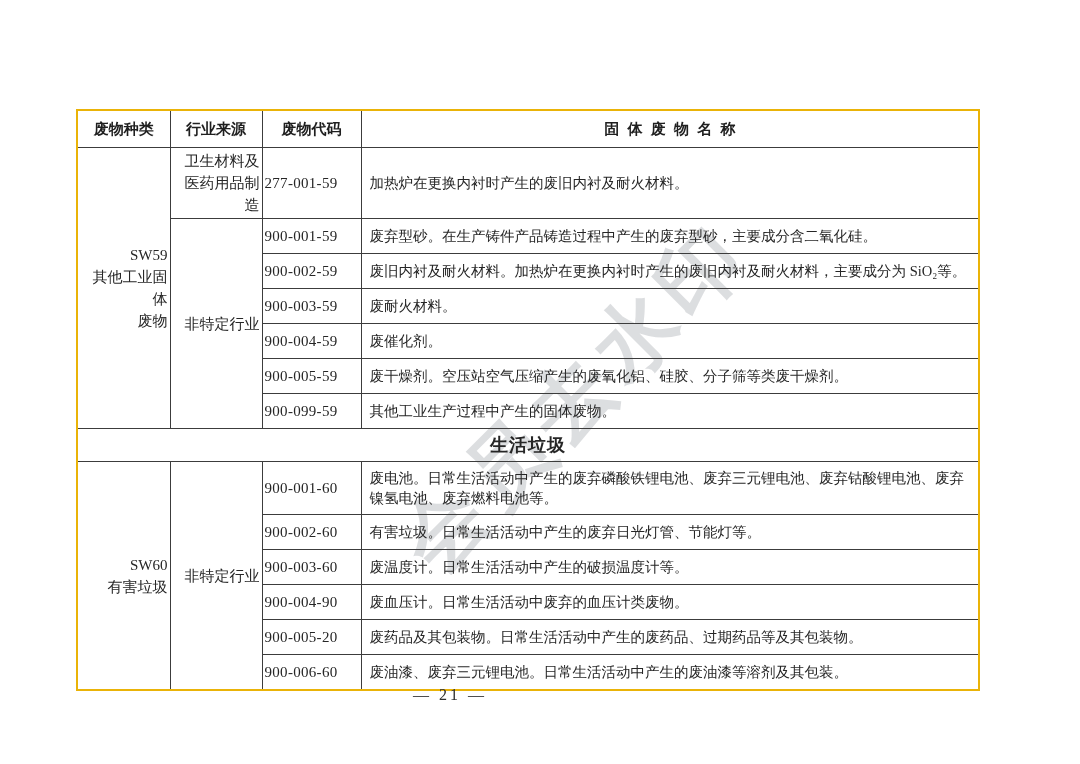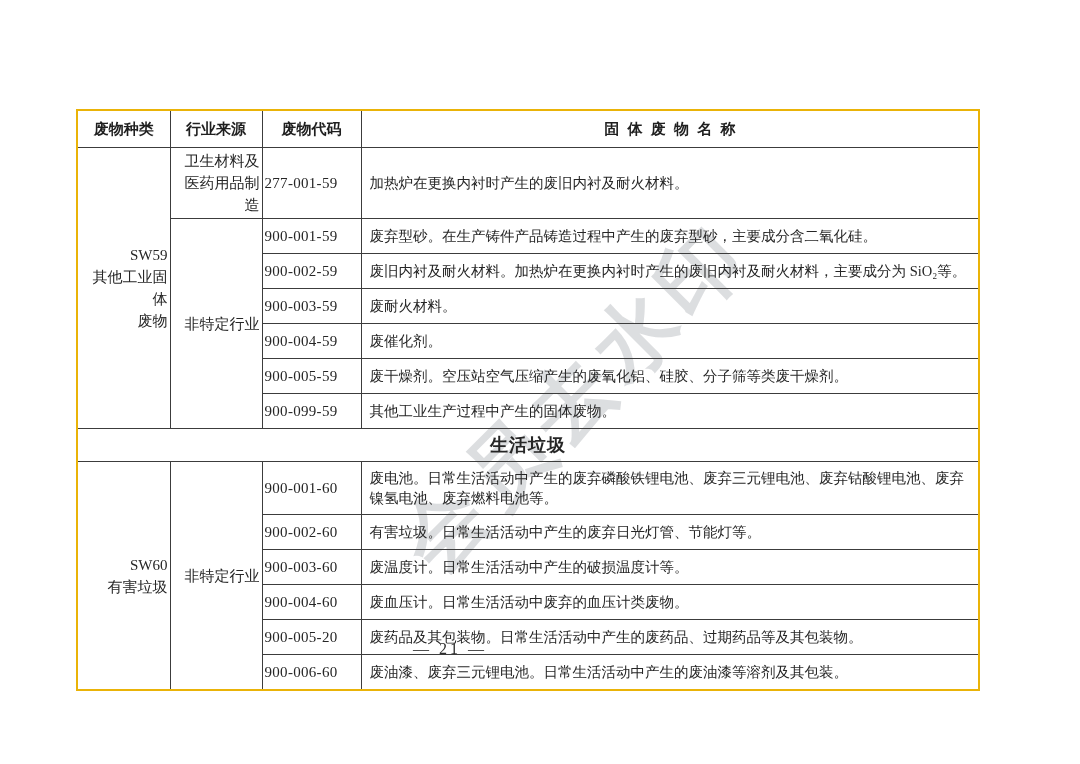--- a/index.html
+++ b/index.html
@@ -38,21 +38,21 @@
     height:28px; padding:2px; letter-spacing:1px;
   }
   .watermark {
     position:absolute; left:575px; top:398px;
     transform:translate(-50%,-50%) rotate(-45deg);
     font-family:"DejaVu Sans","Liberation Sans",sans-serif;
     font-size:82px; font-weight:bold; color:#8f949b; opacity:0.30;
     letter-spacing:8px; white-space:nowrap; pointer-events:none;
   }
   .footer {
-    position:absolute; top:640px; left:0; width:900px;
+    position:absolute; top:686px; left:0; width:900px;
     text-align:center; font-size:16px; color:#2f2f2f; letter-spacing:3px;
   }
 </style>
 </head>
 <body>
 
 <div class="page">
 
   <div class="watermark">会员去水印</div>
 
@@ -118,21 +118,21 @@
         </tr>
         <tr>
           <td class="code">900-002-60</td>
           <td class="name">有害垃圾。日常生活活动中产生的废弃日光灯管、节能灯等。</td>
         </tr>
         <tr>
           <td class="code">900-003-60</td>
           <td class="name">废温度计。日常生活活动中产生的破损温度计等。</td>
         </tr>
         <tr>
-          <td class="code">900-004-60</td>
+          <td class="code">900-004-90</td>
           <td class="name">废血压计。日常生活活动中废弃的血压计类废物。</td>
         </tr>
         <tr>
           <td class="code">900-005-20</td>
           <td class="name">废药品及其包装物。日常生活活动中产生的废药品、过期药品等及其包装物。</td>
         </tr>
         <tr>
           <td class="code">900-006-60</td>
           <td class="name">废油漆、废弃三元锂电池。日常生活活动中产生的废油漆等溶剂及其包装。</td>
         </tr>

